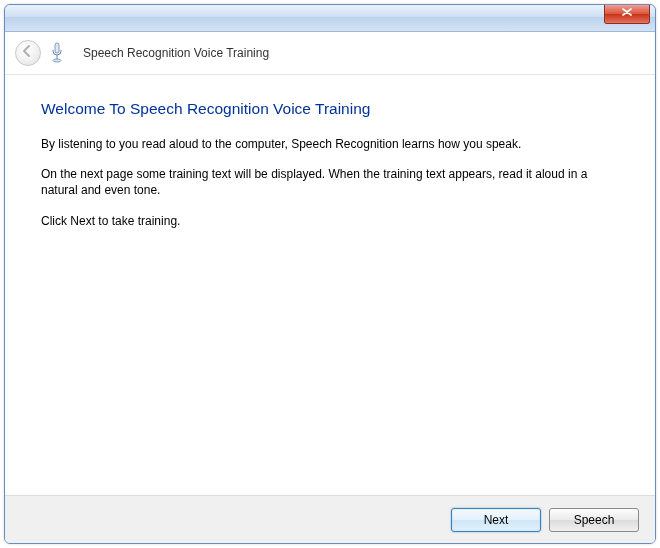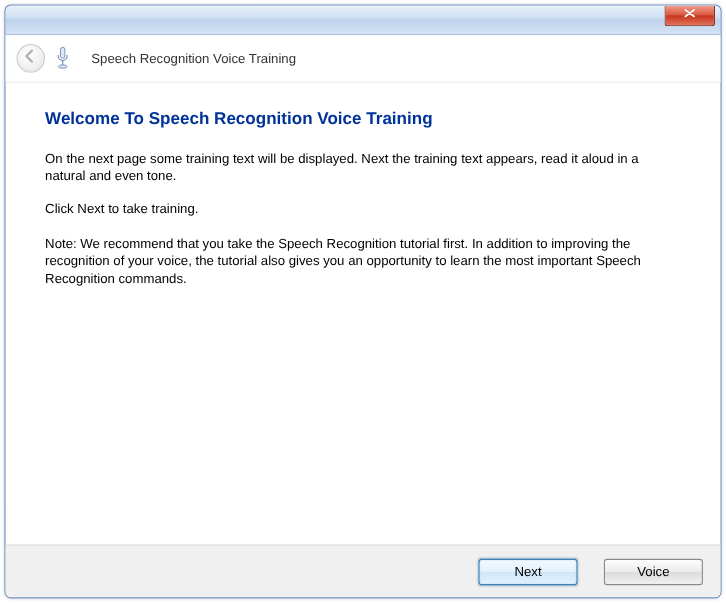--- a/index.html
+++ b/index.html
@@ -94,41 +94,41 @@
   .content {
     padding: 20px 36px 0 36px;
     box-sizing: border-box;
     height: 416px;
     overflow: hidden;
   }
   .page-title {
     color: #003399;
     font-size: 15.5px;
     margin: 6px 0 18px 0;
-    font-weight: bold;
+    font-weight: normal;
   }
   .para {
     color: #000;
     font-size: 12px;
     line-height: 1.35;
     margin: 0 0 14px 0;
   }
   .footer {
     position: absolute;
     bottom: 0;
     left: 0;
     right: 0;
     height: 48px;
     background: #f0f0f0;
     border-top: 1px solid #dcdcdc;
     display: flex;
     align-items: center;
     justify-content: flex-end;
     padding: 0 16px;
-    gap: 24px;
+    gap: 8px;
     box-sizing: border-box;
   }
   .btn {
     min-width: 72px;
     height: 22px;
     font-size: 12px;
     font-family: "Segoe UI", Tahoma, sans-serif;
     color: #000;
     border: 1px solid #8a8a8a;
     border-radius: 3px;
@@ -174,23 +174,23 @@
         <path d="M3 8 v1 a4 4 0 0 0 8 0 v-1" fill="none" stroke="#6a85b0" stroke-width="1"></path>
         <line x1="7" y1="13" x2="7" y2="17" stroke="#6a85b0" stroke-width="1"></line>
         <ellipse cx="7" cy="18.5" rx="4" ry="1.5" fill="#e0e8f4" stroke="#6a85b0" stroke-width="0.8"></ellipse>
       </svg>
     </div>
     <div class="header-title">Speech Recognition Voice Training</div>
   </div>
 
   <div class="content">
     <div class="page-title">Welcome To Speech Recognition Voice Training</div>
-    <p class="para">On the next page some training text will be displayed. Next the training text appears, read it aloud in a natural and even tone.</p>
+    <p class="para">By listening to you read aloud to the computer, Speech Recognition learns how you speak.</p>
+    <p class="para">On the next page some training text will be displayed. When the training text appears, read it aloud in a natural and even tone.</p>
     <p class="para">Click Next to take training.</p>
-    <p class="para">Note: We recommend that you take the Speech Recognition tutorial first. In addition to improving the recognition of your voice, the tutorial also gives you an opportunity to learn the most important Speech Recognition commands.</p>
   </div>
 
   <div class="footer">
     <div class="btn primary">Next</div>
-    <div class="btn">Voice</div>
+    <div class="btn">Speech</div>
   </div>
 
 </div>
 
 </body></html>

